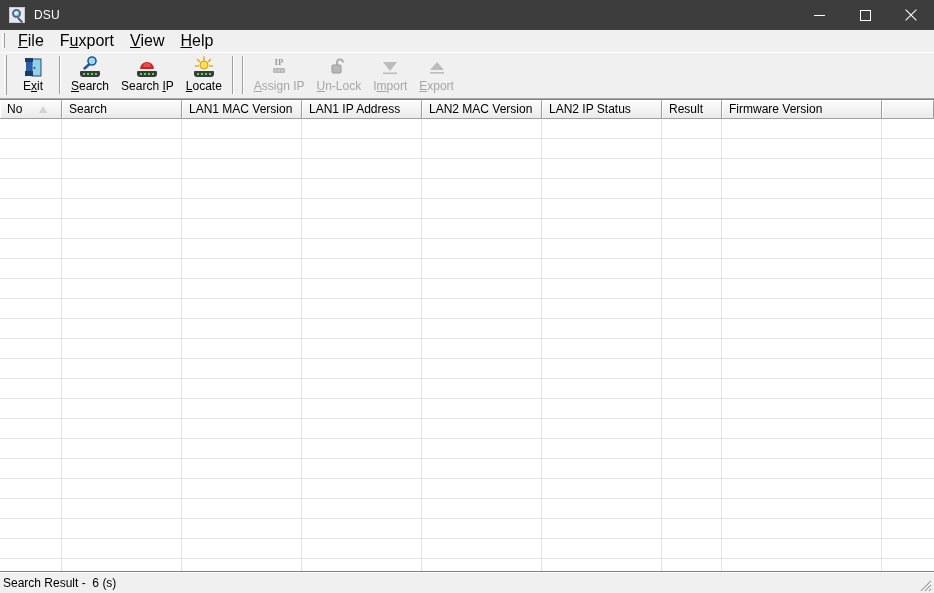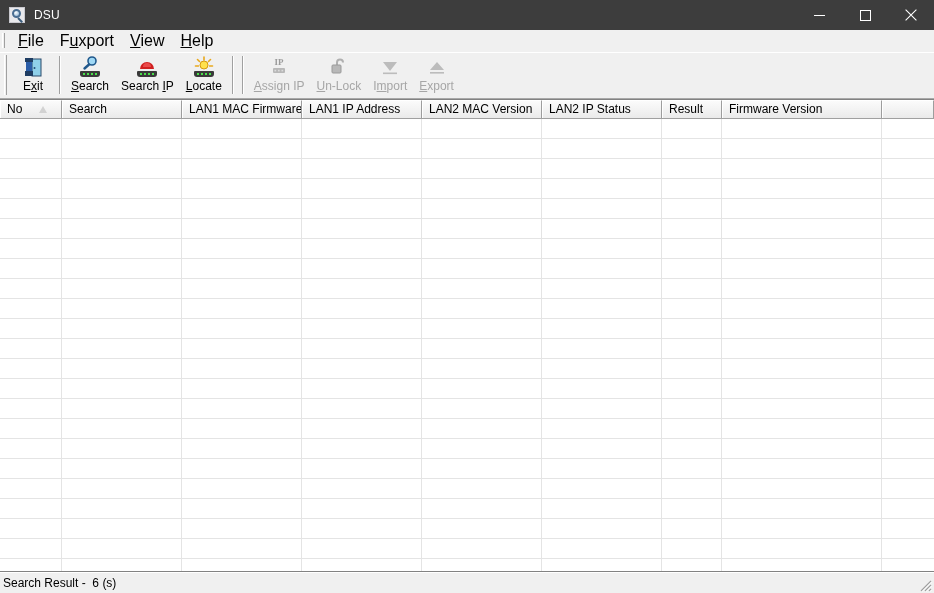--- a/index.html
+++ b/index.html
@@ -391,21 +391,21 @@
       </div>
       <div class="tb-lbl"><u>E</u>xport</div>
     </div>
 
   </div>
 
   <div class="grid-wrap">
     <div class="grid-header" id="grid-header">
         <div class="gh-cell" style="width: 62px; flex: 0 0 62px;"><span>No</span><span class="sort-tri"></span></div>
         <div class="gh-cell" style="width: 120px; flex: 0 0 120px;"><span>Search</span></div>
-        <div class="gh-cell" style="width: 120px; flex: 0 0 120px;"><span>LAN1 MAC Firmware</span></div>
+        <div class="gh-cell" style="width: 120px; flex: 0 0 120px;"><span>LAN1 MAC Version</span></div>
         <div class="gh-cell" style="width: 120px; flex: 0 0 120px;"><span>LAN1 IP Address</span></div>
         <div class="gh-cell" style="width: 120px; flex: 0 0 120px;"><span>LAN2 MAC Version</span></div>
         <div class="gh-cell" style="width: 120px; flex: 0 0 120px;"><span>LAN2 IP Status</span></div>
         <div class="gh-cell" style="width: 60px; flex: 0 0 60px;"><span>Result</span></div>
         <div class="gh-cell" style="width: 160px; flex: 0 0 160px;"><span>Firmware Version</span></div>
         <div class="gh-cell" style="width: 52px; flex: 1 1 auto;"><span></span></div>
       </div>
     <div class="grid-body" id="grid-body">
         <div class="grid-row">
           <div class="gr-cell" style="flex: 0 0 62px;"></div>

